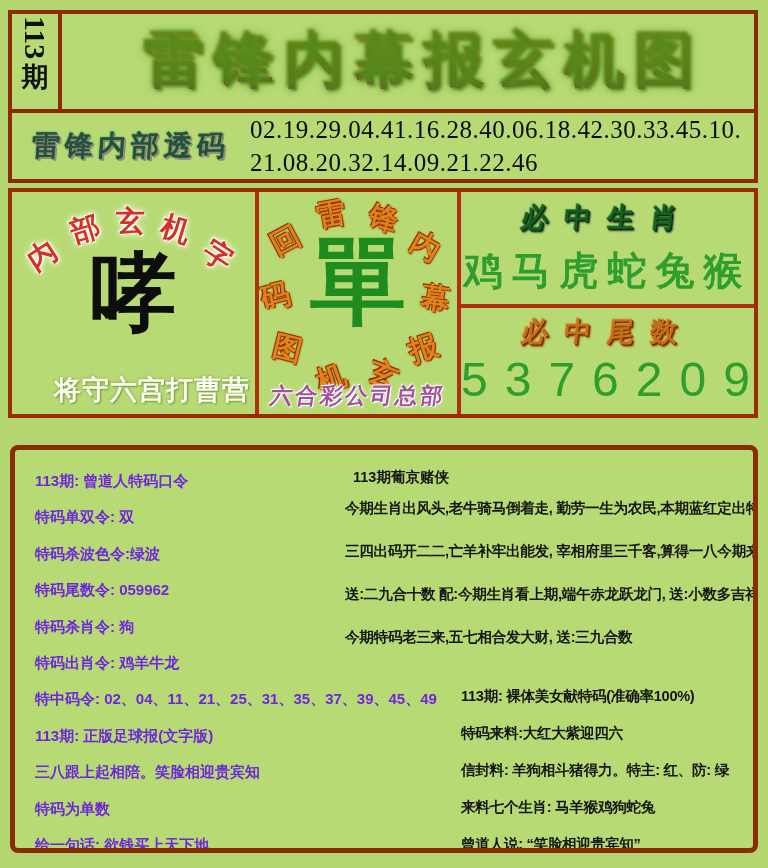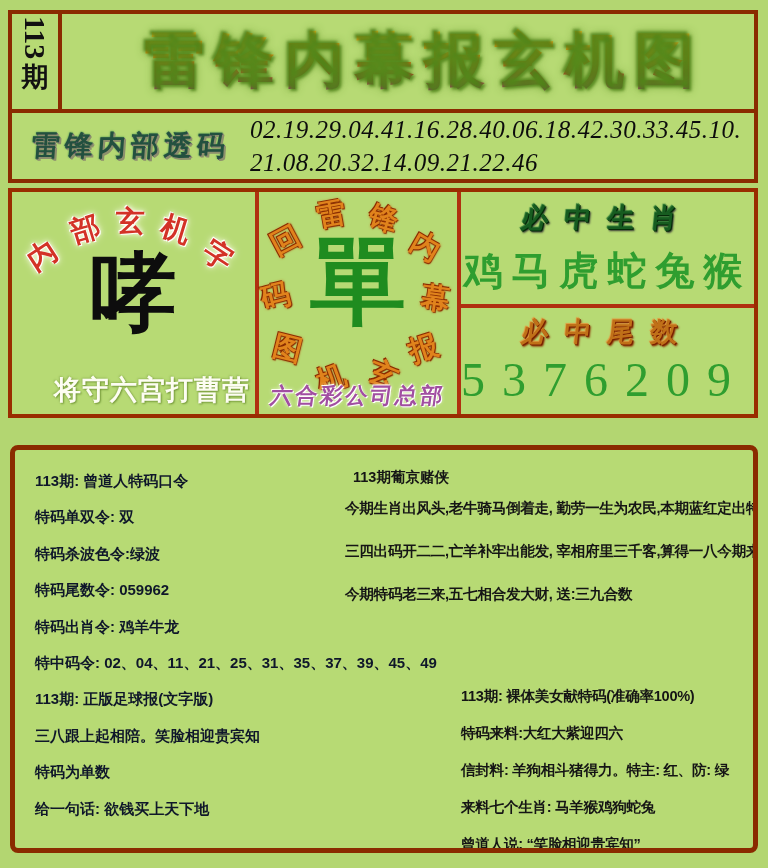--- a/index.html
+++ b/index.html
@@ -35,21 +35,21 @@
     text-shadow:0 0 10px rgba(90,143,30,.9),2px 2px 3px rgba(70,120,20,.8),-2px -2px 3px rgba(70,120,20,.8);
   }
   .transmit-row{flex:1;display:flex;align-items:center;}
   .transmit-label{
     width:238px;text-align:center;font-weight:bold;font-size:28px;letter-spacing:5px;
     color:#23503f;transform:skewX(-4deg);white-space:nowrap;
     text-shadow:2px 2px 0 #8d8f6d,1px 1px 0 #5e4470,0 0 2px #274;
   }
   .transmit-numbers{
     flex:1;font-family:"Liberation Serif",serif;font-size:25px;line-height:33px;
-    color:#0c0c0c;letter-spacing:0.5px;font-style:italic;
+    color:#0c0c0c;letter-spacing:0.5px;
   }
   
   .mid-band{
     position:absolute;left:8px;top:188px;width:750px;height:230px;
     border:4px solid #992d00;box-sizing:border-box;display:flex;background:#b7da74;
   }
   .mystery-box{width:243px;border-right:4px solid #b03010;position:relative;}
   .arc-char{
     position:absolute;font-size:29px;font-weight:bold;color:#d33227;
     text-shadow:0 0 5px #fff,0 0 8px #fffbe0,1px 1px 0 #fff,-1px -1px 0 #fff;
@@ -105,30 +105,30 @@
     position:absolute;left:0;right:0;top:52px;text-align:center;white-space:nowrap;
     font-weight:bold;font-size:39px;color:#2f9e2f;letter-spacing:9px;
   }
   .fancy-header-orange{
     position:absolute;left:0;right:0;top:6px;text-align:center;white-space:nowrap;
     font-weight:bold;font-size:27px;color:#c07018;letter-spacing:16px;transform:skewX(-6deg);
     text-shadow:1px 1px 0 #7a2000,-1px -1px 1px #e09a40,2px 2px 2px #8a2b00;
   }
   .tail-digits{
     position:absolute;left:0;right:0;top:44px;text-align:left;white-space:nowrap;
-    font-family:Liberation Serif, serif;font-size:48px;color:#2f9e2f;letter-spacing:17px;
+    font-family:Liberation Sans, sans-serif;font-size:48px;color:#2f9e2f;letter-spacing:17px;
   }
   
   .bottom-box{
     position:absolute;left:10px;top:445px;width:748px;height:408px;
     border:5px solid #8a2b00;border-radius:8px;box-sizing:border-box;
     background:#b7da74;overflow:hidden;
   }
   .bl-list{position:absolute;left:20px;top:13px;width:430px;}
-  .bl-item{font-weight:bold;font-size:15px;color:#0f172a;line-height:36.4px;white-space:nowrap;}
+  .bl-item{font-weight:bold;font-size:15px;color:#6d28d9;line-height:36.4px;white-space:nowrap;}
   .br-top{position:absolute;left:330px;top:18px;width:412px;}
   .br-header{font-weight:bold;font-size:14.5px;color:#151515;margin-left:8px;white-space:nowrap;}
   .br-line{font-weight:bold;font-size:14.6px;color:#151515;line-height:43px;white-space:nowrap;letter-spacing:-0.3px;}
   .br-top .br-line:first-of-type{margin-top:6px;}
   .br-block{position:absolute;left:446px;top:228px;width:296px;}
   .br-bline{font-weight:bold;font-size:14.6px;color:#151515;line-height:37px;white-space:nowrap;letter-spacing:-0.3px;}
 </style>
 </head>
 <body>
 
@@ -191,32 +191,34 @@
 
 </div>
 
 <div class="bottom-box">
 
   <div class="bl-list">
     <div class="bl-item">113期: 曾道人特码口令</div>
     <div class="bl-item">特码单双令: 双</div>
     <div class="bl-item">特码杀波色令:绿波</div>
     <div class="bl-item">特码尾数令: 059962</div>
+    <div class="bl-item">特码杀肖令: 狗</div>
     <div class="bl-item">特码出肖令: 鸡羊牛龙</div>
     <div class="bl-item">特中码令: 02、04、11、21、25、31、35、37、39、45、49</div>
     <div class="bl-item">113期: 正版足球报(文字版)</div>
     <div class="bl-item">三八跟上起相陪。笑脸相迎贵宾知</div>
     <div class="bl-item">特码为单数</div>
     <div class="bl-item">给一句话: 欲钱买上天下地</div>
   </div>
 
   <div class="br-top">
     <div class="br-header">113期葡京赌侠</div>
     <div class="br-line">今期生肖出风头,老牛骑马倒着走, 勤劳一生为农民,本期蓝红定出特</div>
     <div class="br-line">三四出码开二二,亡羊补牢出能发, 宰相府里三千客,算得一八今期来</div>
+    <div class="br-line">送:二九合十数 配:今期生肖看上期,端午赤龙跃龙门, 送:小数多吉祥</div>
     <div class="br-line">今期特码老三来,五七相合发大财, 送:三九合数</div>
   </div>
 
   <div class="br-block">
     <div class="br-bline">113期: 裸体美女献特码(准确率100%)</div>
     <div class="br-bline">特码来料:大红大紫迎四六</div>
     <div class="br-bline">信封料: 羊狗相斗猪得力。特主: 红、防: 绿</div>
     <div class="br-bline">来料七个生肖: 马羊猴鸡狗蛇兔</div>
     <div class="br-bline">曾道人说: “笑脸相迎贵宾知”</div>
   </div>

